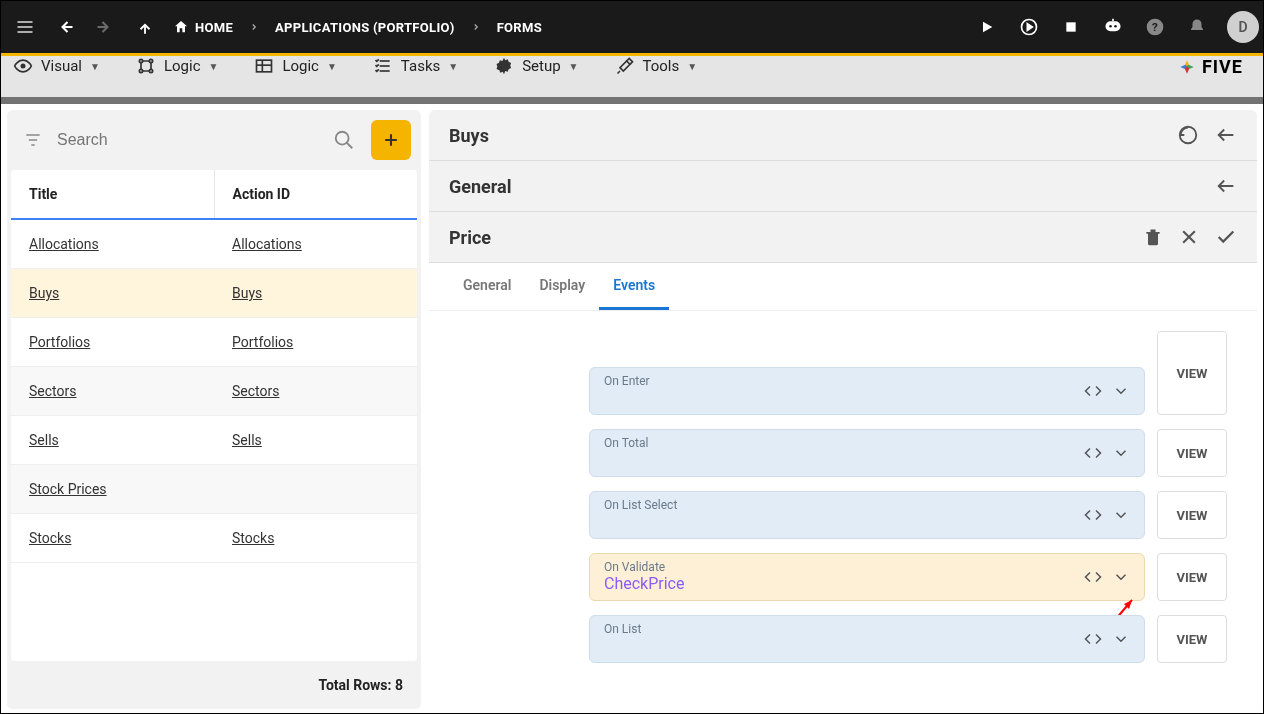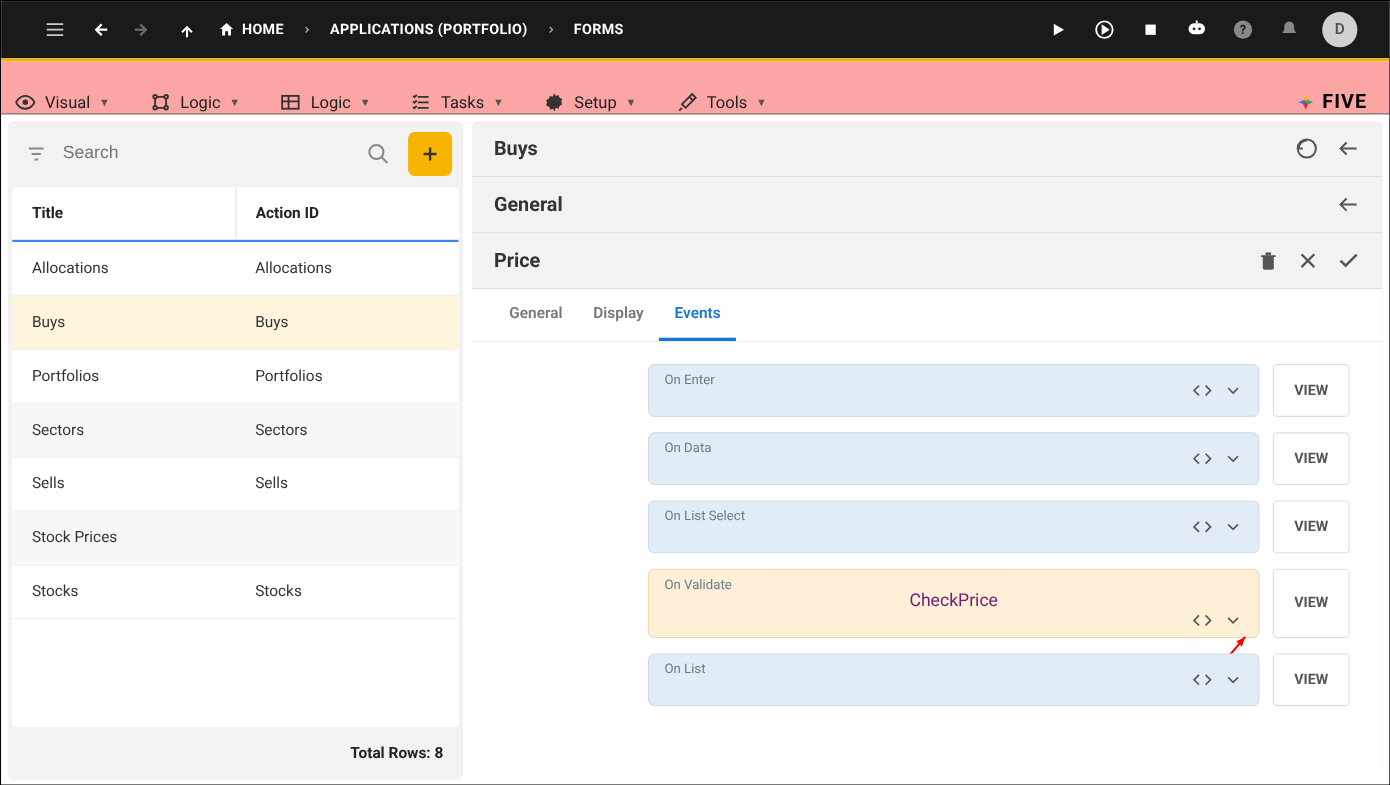--- a/index.html
+++ b/index.html
@@ -1,34 +1,34 @@
 <!DOCTYPE html>
 <html><head>
 <meta charset="utf-8">
 <style>
 * { box-sizing: border-box; margin: 0; padding: 0; }
 body { font-family: -apple-system, BlinkMacSystemFont, "Segoe UI", Roboto, Arial, sans-serif; font-size: 14px; color: #333; background: #fff; width: 1264px; height: 714px; overflow: hidden; border: 1px solid #000; }
 
 
-.topbar { background: #1a1a1a; height: 52px; display: flex; padding: 0 29px; color: #fff; }
+.topbar { background: #1a1a1a; height: 52px; display: flex; padding: 0 4px; color: #fff; }
 .topbar-left { display: flex; align-items: center; gap: 0; }
 .topbar .icon-btn { width: 40px; height: 40px; display: flex; align-items: center; justify-content: center; cursor: pointer; color: #ddd; }
 .topbar .icon-btn.disabled { opacity: 0.35; }
 .breadcrumb { display: flex; align-items: center; gap: 8px; margin-left: 8px; font-size: 13px; font-weight: 700; letter-spacing: 0.3px; }
 .breadcrumb .crumb { color: #fff; cursor: pointer; display:flex; align-items:center; gap:6px;}
 .breadcrumb .sep { color: #aaa; padding: 0 8px; }
 .topbar-right { margin-left: auto; display: flex; align-items: center; gap: 6px; }
 .topbar-right .icon-btn { width: 36px; }
 .avatar { width: 32px; height: 32px; border-radius: 50%; background: #d0d0d0; color: #555; display:flex; align-items:center; justify-content:center; font-weight:600; margin-left:6px;}
 
 
 .amber-line { height: 3px; background: #f5b400; }
 
 
-.menubar { background:#fca5a5; height: 48px; display:flex; align-items:flex-end; padding: 0 12px; gap: 36px; border-bottom: 1px solid #737373; position: relative;}
+.menubar { background:#e5e5e5; height: 48px; display:flex; align-items:flex-start; padding: 0 12px; gap: 36px; border-bottom: 7px solid #737373; position: relative;}
 .menu-item { display:flex; align-items:center; gap:8px; cursor:pointer; color:#222; font-size:15px;}
 .menu-item .tri { font-size:10px; color:#555;}
 .logo { position:absolute; right:20px; display:flex; align-items:center; gap:6px; color:#000; font-weight:700; font-size:18px; letter-spacing:1px;}
 .logo-mark { width:18px; height:18px; display:inline-block; }
 
 
 .main { display:flex; height: calc(714px - 52px - 3px - 48px); padding: 6px; gap: 8px; background:#fff;}
 .left-panel { width: 414px; background:#f2f2f2; border-radius:6px; display:flex; flex-direction:column; overflow:hidden;}
 .right-panel { flex:1; background:#f2f2f2; border-radius:6px; display:flex; flex-direction:column; overflow:hidden;}
 
@@ -38,21 +38,21 @@
 .search-input { flex:1; border:none; background:transparent; font-size:16px; color:#555; outline:none;}
 .search-icon { color:#888; padding:0 8px;}
 .add-btn { width:40px; height:40px; background:#f5b400; border-radius:6px; display:flex; align-items:center; justify-content:center; color:#333; cursor:pointer; font-size:22px;}
 
 
 .table-wrap { background:#fff; margin: 0 4px; border-radius:4px; flex:1; display:flex; flex-direction:column; overflow:hidden;}
 .thead { display:flex; border-bottom:2px solid #3b82f6; background:#fff; }
 .thead .th { padding:16px 18px; font-weight:700; color:#222; flex:1;}
 .thead .th + .th { border-left:1px solid #e5e5e5;}
 .tbody { flex:1; overflow:auto;}
-.trow { display:flex; border-bottom:1px solid #eee; cursor:pointer;}
+.trow { display:flex; border-bottom:1px solid #eee; cursor:pointer;text-decoration:underline;}
 .trow:nth-child(even){ background:#f8f8f8;}
 .trow.selected { background:#fff4dc;}
 .trow .td { padding:16px 18px; flex:1; color:#333;}
 .tfoot { padding:16px 18px; text-align:right; font-weight:700; color:#222; background:#f2f2f2;}
 
 
 .panel-header { display:flex; align-items:center; padding: 14px 20px; border-bottom:1px solid #ddd;}
 .panel-header .title { font-size:18px; font-weight:700; color:#333;}
 .panel-header .actions { margin-left:auto; display:flex; gap:16px; color:#666;}
 .panel-header .actions .ib { cursor:pointer; display:flex; align-items:center;}
@@ -61,21 +61,21 @@
 .tabs { display:flex; padding: 0 20px; background:#fff; border-bottom:1px solid #eee;}
 .tab { padding:14px 14px; font-weight:600; color:#777; cursor:pointer; text-align:center;}
 .tab.active { color:#1976d2; border-bottom:3px solid #1976d2;}
 
 
 .events-area { flex:1; background:#fff; padding: 20px 30px 20px 160px; overflow:auto;}
 .event-row { display:flex; align-items:stretch; gap:12px; margin-bottom:14px;}
 .event-box { flex:1; background:#e1ecf7; border:1px solid #cfdce9; border-radius:6px; padding:6px 14px 6px 14px; display:flex; align-items:center; min-height:48px; position:relative;}
 .event-box.highlight { background:#fdf0d7; border-color:#ecd9ab;}
 .event-box .lbl { font-size:12px; color:#6a7a8a; position:absolute; top:6px; left:14px;}
-.event-box .val { font-size:16px; color:#701a75; margin-top:12px;}
+.event-box .val { font-size:16px; color:#8b5cf6; margin-top:12px;}
 .event-box .box-icons { margin-left:auto; display:flex; gap:10px; color:#555; align-items:center;}
 .view-btn { width:70px; border:1px solid #ddd; border-radius:4px; background:#fff; display:flex; align-items:center; justify-content:center; font-weight:700; color:#555; cursor:pointer; font-size:13px;}
 
 .arrow-annot { position:absolute; pointer-events:none; color:red; }
 
 svg { display:block; }
 </style>
 </head>
 <body>
 
@@ -363,41 +363,41 @@
     </div>
 
     <div class="tabs">
       <div class="tab"><span>General</span></div>
       <div class="tab"><span>Display</span></div>
       <div class="tab active"><span>Events</span></div>
     </div>
 
     <div class="events-area" id="events-area" style="position:relative;">
     <div class="event-row">
-          <div class="event-box" style="position: relative;">
+          <div class="event-box" style="position: relative; margin-top: 36px;">
             <div class="lbl">On Enter</div>
             <div class="box-icons">
               <span>
                 <svg width="18" height="18" viewBox="0 0 24 24" fill="none" stroke="#555" stroke-width="2">
                   <polyline points="8 6 2 12 8 18"></polyline>
                   <polyline points="16 6 22 12 16 18"></polyline>
                 </svg>
               </span>
               <span>
                 <svg width="18" height="18" viewBox="0 0 24 24" fill="none" stroke="#555" stroke-width="2">
                   <polyline points="6 9 12 15 18 9"></polyline>
                 </svg>
               </span>
             </div>
           </div>
           <div class="view-btn">VIEW</div>
         </div>
         <div class="event-row">
           <div class="event-box" style="position: relative;">
-            <div class="lbl">On Data</div>
+            <div class="lbl">On Total</div>
             <div class="box-icons">
               <span>
                 <svg width="18" height="18" viewBox="0 0 24 24" fill="none" stroke="#555" stroke-width="2">
                   <polyline points="8 6 2 12 8 18"></polyline>
                   <polyline points="16 6 22 12 16 18"></polyline>
                 </svg>
               </span>
               <span>
                 <svg width="18" height="18" viewBox="0 0 24 24" fill="none" stroke="#555" stroke-width="2">
                   <polyline points="6 9 12 15 18 9"></polyline>
@@ -420,21 +420,21 @@
               <span>
                 <svg width="18" height="18" viewBox="0 0 24 24" fill="none" stroke="#555" stroke-width="2">
                   <polyline points="6 9 12 15 18 9"></polyline>
                 </svg>
               </span>
             </div>
           </div>
           <div class="view-btn">VIEW</div>
         </div>
         <div class="event-row">
-          <div class="event-box highlight" style="position: relative; flex-direction: column;">
+          <div class="event-box highlight" style="position: relative;">
             <div class="lbl">On Validate</div>
             <div class="val">CheckPrice</div>
             <div class="box-icons">
               <span>
                 <svg width="18" height="18" viewBox="0 0 24 24" fill="none" stroke="#555" stroke-width="2">
                   <polyline points="8 6 2 12 8 18"></polyline>
                   <polyline points="16 6 22 12 16 18"></polyline>
                 </svg>
               </span>
               <span>

